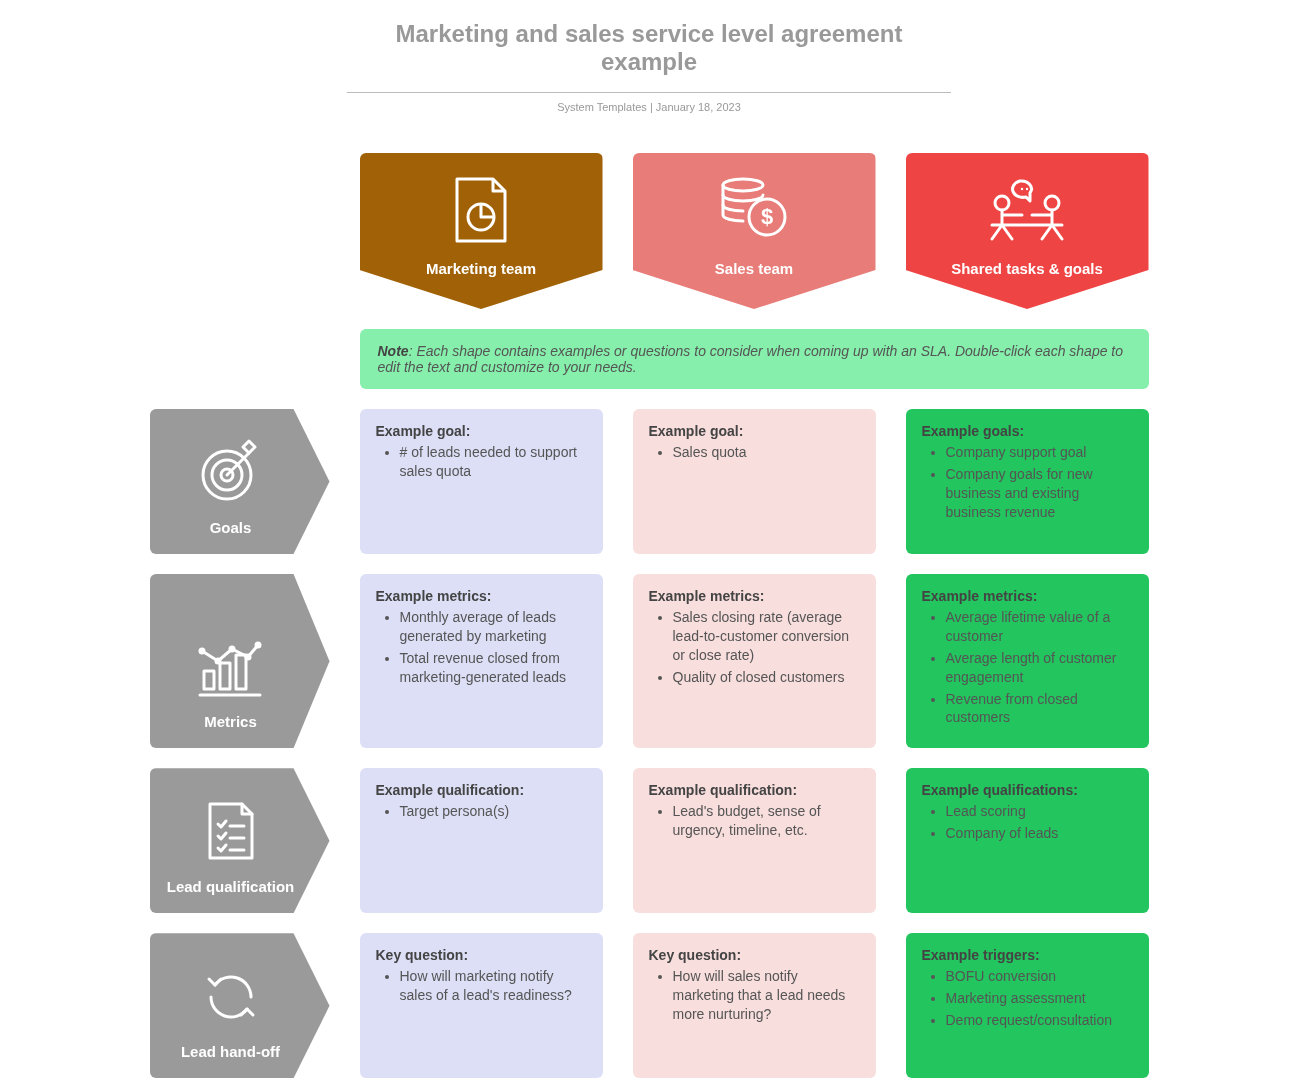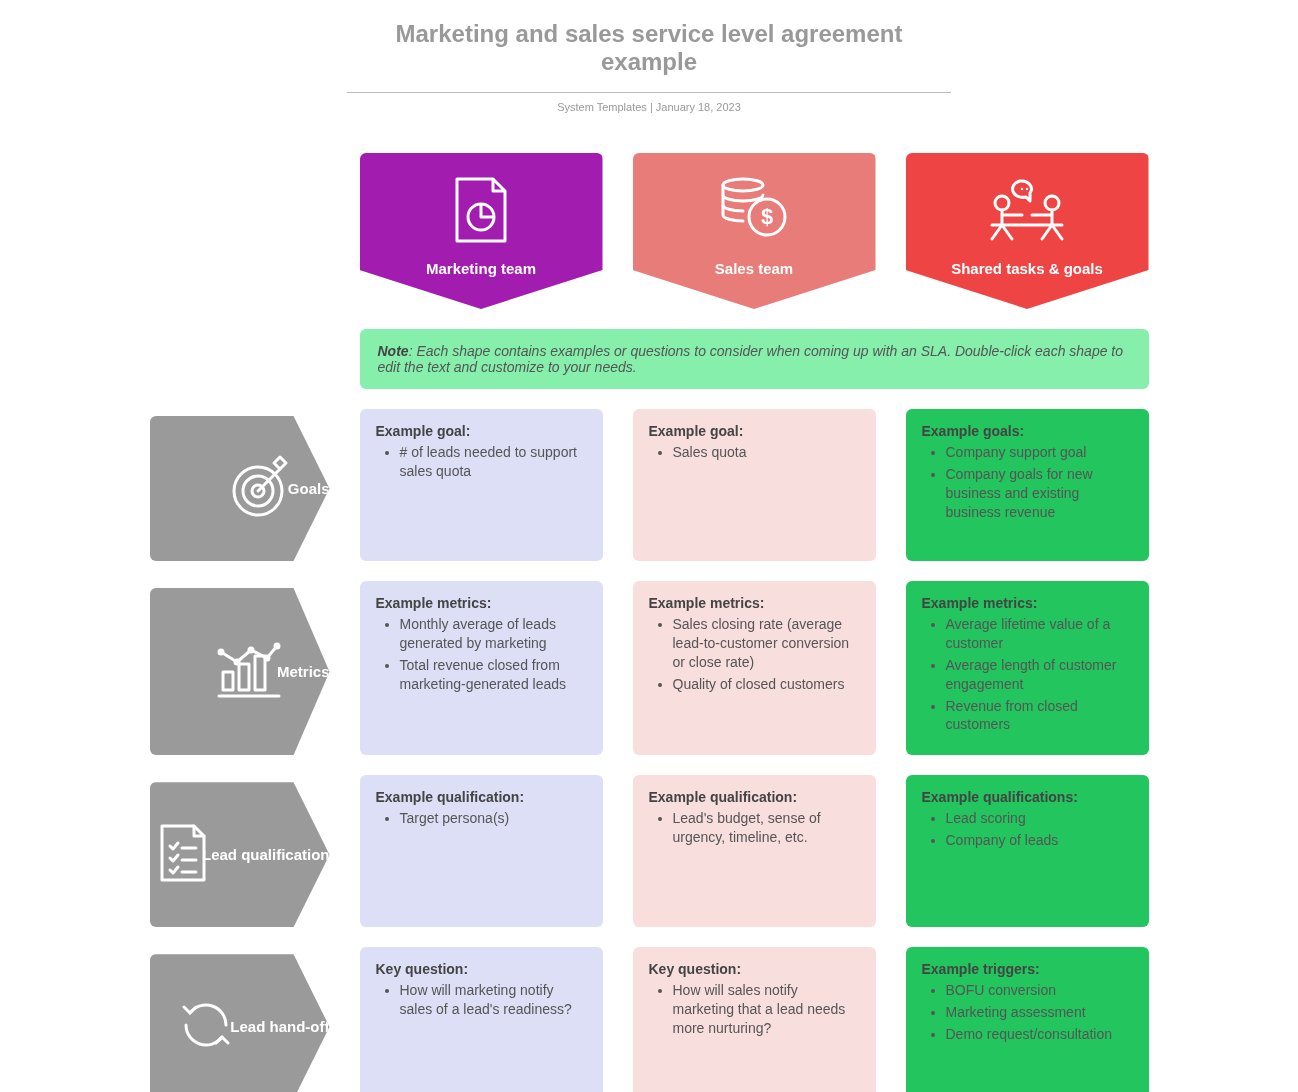--- a/index.html
+++ b/index.html
@@ -27,32 +27,31 @@
     
     .col-header {
       position: relative; height: 156px; border-radius: 6px;
       color: #fff; font-weight: 700; font-size: 15px;
       display: flex; flex-direction: column; align-items: center; justify-content: flex-end;
       padding-bottom: 10px;
       clip-path: polygon(0 0, 100% 0, 100% 75%, 50% 100%, 0 75%);
     }
     .col-header .icon { position: absolute; top: 22px; left: 50%; transform: translateX(-50%); }
     .col-header span.label { position: relative; top: -22px; }
-    .c-marketing { background: #a21caf; }
+    .c-marketing { background: #a16207; }
     .c-sales     { background: #e87c78; }
     .c-shared    { background: #ef4444; }
 
     
     .row-label {
       position: relative; background: #9a9a9a; color: #fff; border-radius: 6px;
-      display: flex; flex-direction: row; align-items: center; justify-content: flex-end;
+      display: flex; flex-direction: column; align-items: center; justify-content: flex-end;
       font-weight: 700; font-size: 15px; gap: 12px; padding: 18px 0 18px 0;
       clip-path: polygon(0 0, 80% 0, 100% 50%, 80% 100%, 0 100%);
       min-height: 145px;
-      margin-top: 7px;
     }
     .row-label .icon { margin-bottom: 4px; margin-left: -18px; }
     .row-label .label { margin-left: -18px; }
 
     
     .note {
       grid-column: 2 / span 3; background: #86efac; border-radius: 6px;
       padding: 14px 18px; font-size: 14px; font-style: italic; color: #555;
     }
     .note b { font-style: italic; color: #444; }

